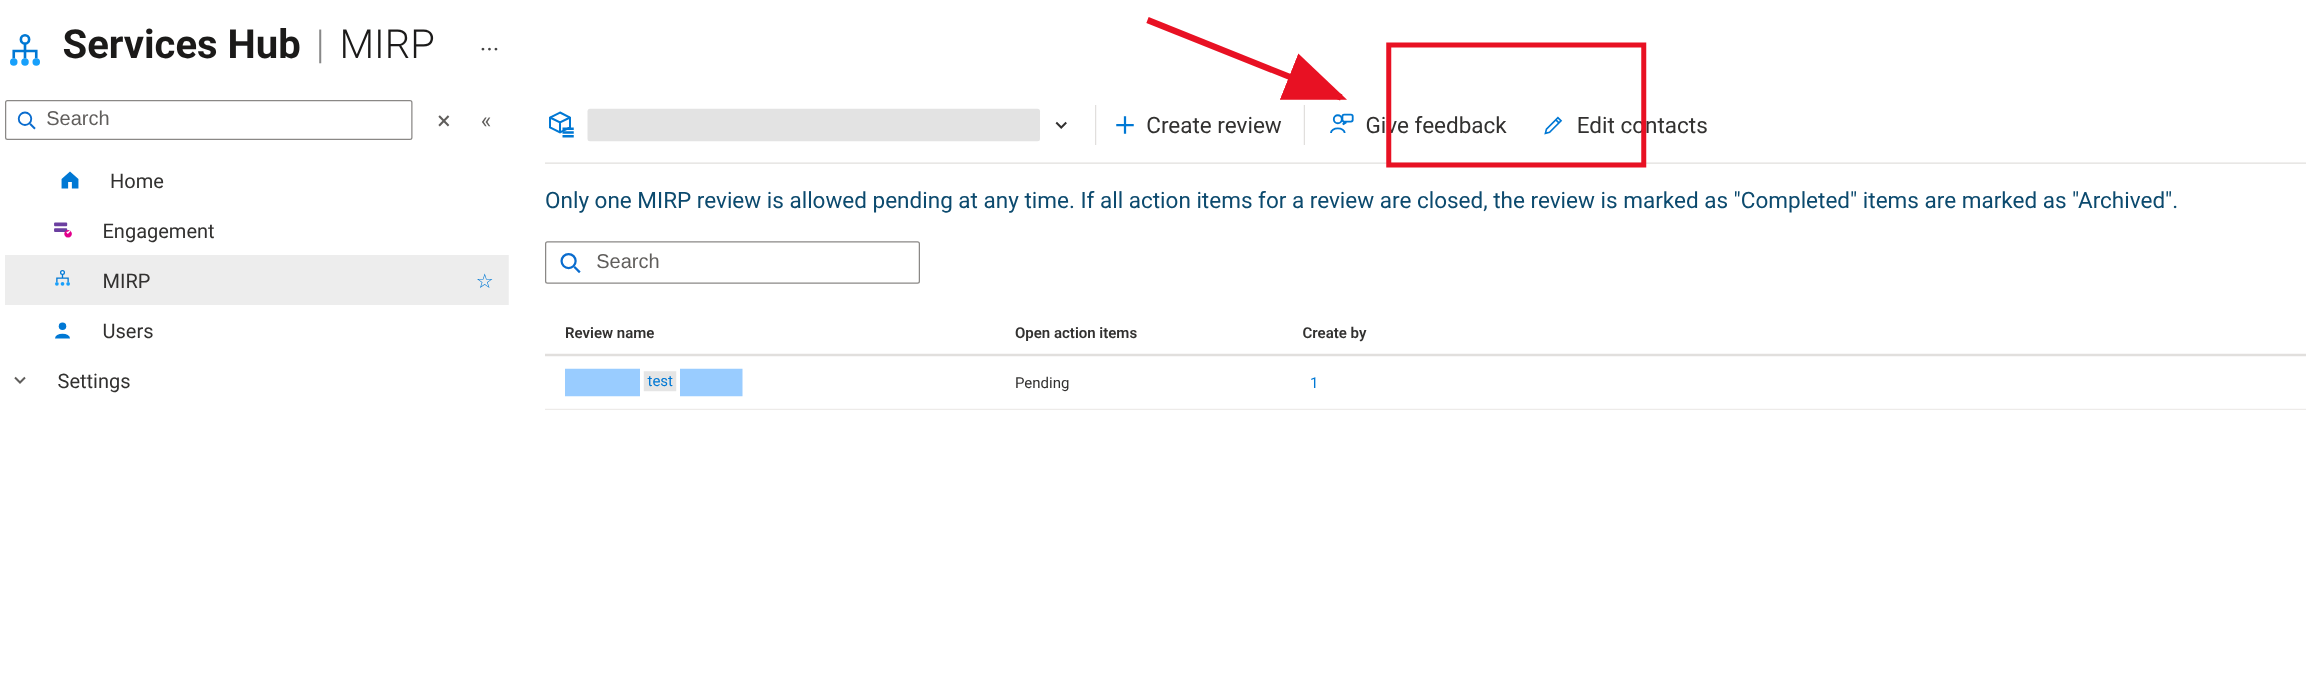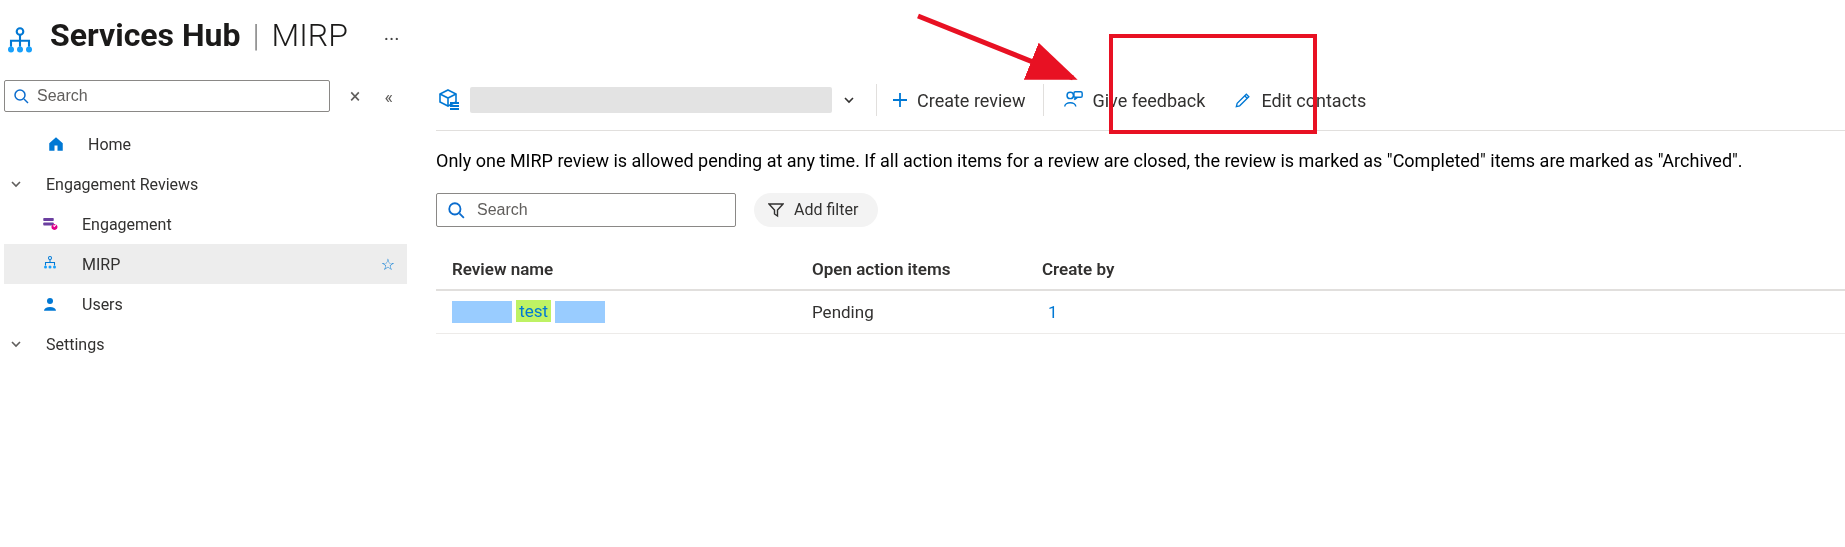--- a/index.html
+++ b/index.html
@@ -161,21 +161,21 @@
     }
     .action-btn .icn { color: #0078d4; display: inline-flex; }
     .toolbar .sep { width: 1px; height: 32px; background: #e1dfdd; margin: 0 4px; }
     .highlight-box {
       position: absolute;
       border: 4px solid #e81123;
       pointer-events: none;
     }
     .info-text {
       font-size: 18px;
-      color: #000000;
+      color: #0c4a6e;
       line-height: 1.55;
       margin-top: 16px;
       padding-right: 10px;
     }
     .filter-row {
       display: flex;
       align-items: center;
       gap: 18px;
       margin-top: 18px;
     }
@@ -209,21 +209,21 @@
       color: #323130;
       cursor: pointer;
     }
     .table {
       margin-top: 22px;
     }
     .table-head, .table-row {
       display: flex;
       align-items: center;
       padding: 10px 16px;
-      font-size: 17px;
+      font-size: 12px;
     }
     .table-head {
       font-weight: 600;
       border-bottom: 2px solid #e1dfdd;
     }
     .table-row {
       border-bottom: 1px solid #edebe9;
     }
     .col-name { width: 360px; flex: 0 0 360px; }
     .col-status { width: 236px; flex: 0 0 236px; }
@@ -295,28 +295,20 @@
       <div class="nav-item no-chev">
         <span class="expand-chev"></span>
         <span class="nav-icon">
           <svg width="18" height="18" viewBox="0 0 24 24">
               <path d="M3 11 L12 3 L21 11 V21 H14 V14 H10 V21 H3 Z" fill="#0078d4"></path>
             </svg>
         </span>
         <span>Home</span>
       </div>
 
-      <div class="nav-item">
-        <span class="expand-chev">
-          <svg width="12" height="12" viewBox="0 0 12 12">
-              <path d="M2 4 L6 8 L10 4" stroke="#605e5c" stroke-width="1.6" fill="none"></path>
-            </svg>
-        </span>
-        <span>Engagement Reviews</span>
-      </div>
 
       <div class="nav-item level-3">
         <span class="nav-icon">
           <svg width="18" height="18" viewBox="0 0 24 24">
             <rect x="3" y="4" width="14" height="4" rx="1" fill="#6b3fa0"></rect>
             <rect x="3" y="10" width="14" height="4" rx="1" fill="#6b3fa0"></rect>
             <path d="M18 12 a4 4 0 1 1 -0.1 0" fill="#e3008c"></path>
             <path d="M16.5 14 l1.2 1.2 l2.2 -2.4" stroke="#fff" stroke-width="1.4" fill="none"></path>
           </svg>
         </span>
@@ -428,40 +420,32 @@
       <div class="filter-row">
         <div class="content-search">
           <span>
             <svg width="18" height="18" viewBox="0 0 16 16">
                 <circle cx="7" cy="7" r="5" stroke="#0a6cce" stroke-width="1.6" fill="none"></circle>
                 <line x1="11" y1="11" x2="15" y2="15" stroke="#0a6cce" stroke-width="1.6"></line>
               </svg>
           </span>
           <input type="text" placeholder="Search" style="">
         </div>
-        <div class="pill-btn">
-          <span>
-            <svg width="16" height="16" viewBox="0 0 16 16">
-                <path d="M1 2 H15 L9.5 8 V14 L6.5 12 V8 Z" stroke="#323130" stroke-width="1.4" fill="none"></path>
-              </svg>
-          </span>
-          <span>Add filter</span>
-        </div>
       </div>
 
       <div class="table">
         <div class="table-head">
           <div class="col-name">Review name</div>
           <div class="col-open">Open action items</div>
           <div class="col-created">Create by</div>
         </div>
         <div class="table-row">
           <div class="col-name link">
             <span class="redact selected" style="width:60px;"></span>
-            <span style="background:#bef264; padding:1px 3px;margin-top:28px;">test</span>
+            <span style="background:#e5e5e5; padding:1px 3px;margin-top:28px;">test</span>
             <span class="redact selected" style="width:50px;"></span>
           </div>
           <div class="col-status">Pending</div>
           <div class="col-open link">1</div>
           <div class="col-created">
             <span class="grey-block"></span>
           </div>
         </div>
       </div>
 

